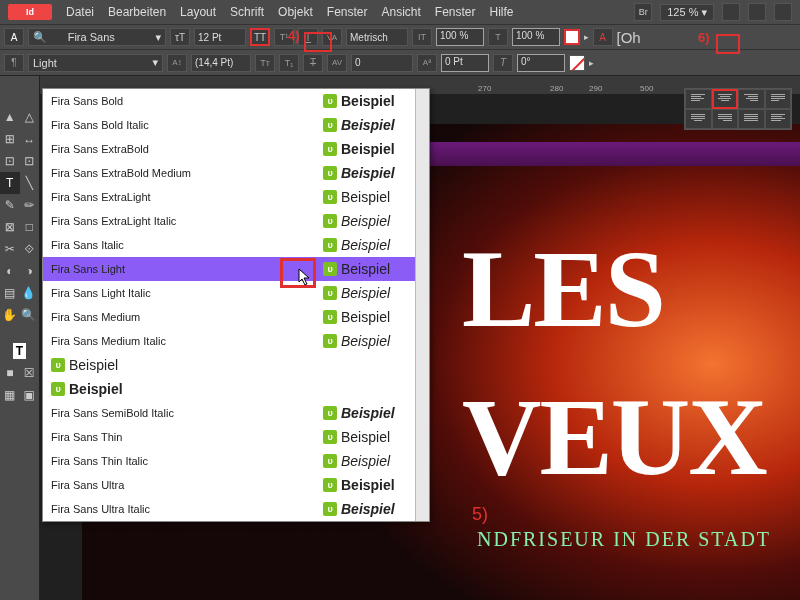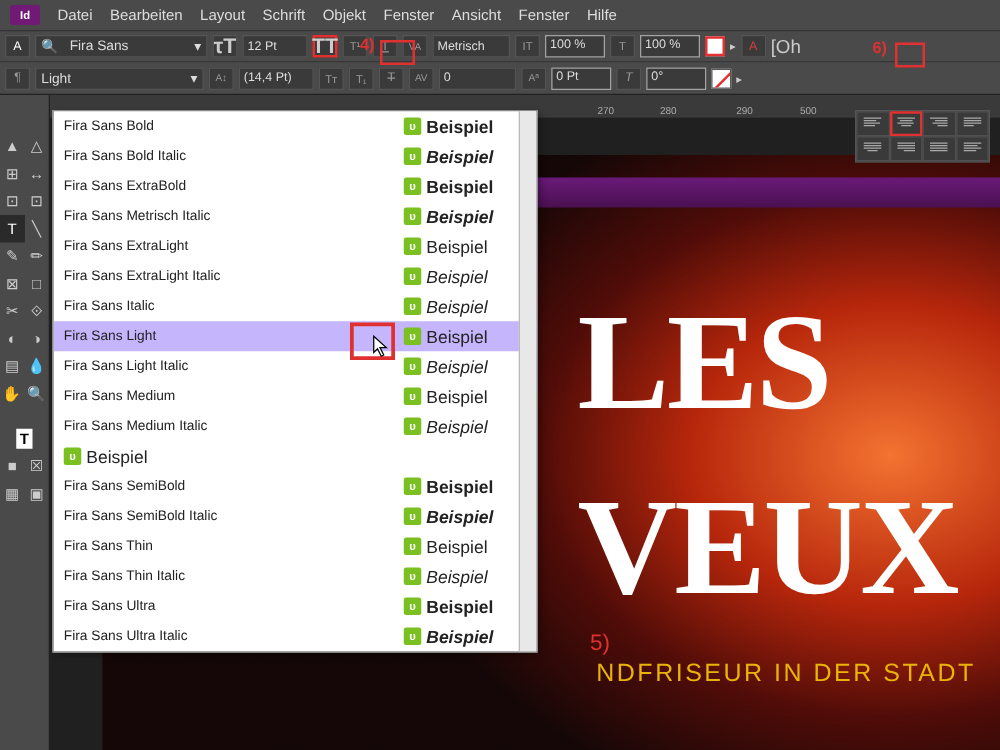--- a/index.html
+++ b/index.html
@@ -1,30 +1,30 @@
 <!DOCTYPE html>
 <html><head>
 <meta charset="utf-8">
 <style>
   * { box-sizing: border-box; margin: 0; padding: 0; font-family: Arial, sans-serif; }
   body { background: #4a4a4a; width: 800px; height: 600px; overflow: hidden; position: relative; }
   
   .menubar { background: #4a4a4a; height: 24px; display: flex; align-items: center; padding: 0 8px; color: #ddd; font-size: 12px; gap: 14px; }
-  .menubar .app-icon { width: 24px; height: 16px; background: #701a75; color: #fff; font-size: 9px; font-weight: bold; display: flex; align-items: center; justify-content: center; border-radius: 2px; }
+  .menubar .app-icon { width: 44px; height: 16px; background: #ef4444; color: #fff; font-size: 9px; font-weight: bold; display: flex; align-items: center; justify-content: center; border-radius: 2px; }
   .menubar-right { margin-left: auto; display: flex; align-items: center; gap: 8px; }
   .zoom-box { background: #3a3a3a; border: 1px solid #555; padding: 1px 6px; font-size: 11px; color: #ddd; }
   .sq { width: 18px; height: 18px; background: #3a3a3a; border: 1px solid #555; }
   
   .ctrlbar { background: #4a4a4a; height: 26px; display: flex; align-items: center; padding: 2px 4px; gap: 4px; border-top: 1px solid #333; border-bottom: 1px solid #333; }
   .ctrlbar2 { background: #4a4a4a; height: 26px; display: flex; align-items: center; padding: 2px 4px; gap: 4px; border-bottom: 1px solid #222; }
   .font-picker { background: #3a3a3a; border: 1px solid #555; width: 138px; height: 18px; color: #ddd; font-size: 11px; padding: 1px 4px; display: flex; align-items: center; }
   .font-picker.small { width: 135px; }
   .num-box { background: #3a3a3a; border: 1px solid #555; width: 52px; height: 18px; color: #ddd; font-size: 10px; padding: 1px 3px; display: flex; align-items: center; }
   .tool-btn { width: 20px; height: 18px; background: #3a3a3a; border: 1px solid #555; display: flex; align-items: center; justify-content: center; color: #999; font-size: 10px; }
-  .tt-icon { font-size: 17px; color: #ccc; font-weight: bold; }
+  .tt-icon { font-size: 10px; color: #ccc; font-weight: normal; }
   .red-box { border: 2px solid #e03030 !important; }
   .red-label { color: #e03030; font-weight: bold; font-size: 13px; position: absolute; }
   .pct-box { background: #3a3a3a; border: 1px solid #a3a3a3; width: 48px; height: 18px; color: #ddd; font-size: 10px; padding: 1px 3px; display: flex; align-items: flex-start; }
   .white-sq { width: 16px; height: 16px; background: #fff; border: 1px solid #555; }
   .slash-sq { width: 16px; height: 16px; background: #fff; border: 1px solid #555; position: relative; overflow: hidden; }
   .slash-sq::after { content: ''; position: absolute; width: 28px; height: 2px; background: #e03030; top: 7px; left: -5px; transform: rotate(-45deg); }
   
   .ruler { background: #3a3a3a; height: 18px; position: absolute; top: 76px; left: 40px; right: 0; color: #999; font-size: 8px; display: flex; align-items: flex-end; padding-bottom: 1px; }
   .ruler-tick { position: absolute; font-size: 8px; color: #aaa; }
   
@@ -36,26 +36,26 @@
   .canvas { position: absolute; left: 40px; top: 94px; right: 0; bottom: 0; background: #202020; overflow: hidden; }
   .page { position: absolute; left: 42px; top: 30px; width: 900px; height: 600px; background: #1a1a1a; }
   .hair { position: absolute; inset: 0; background:
     radial-gradient(ellipse 400px 300px at 70% 40%, rgba(255,120,50,0.95) 0%, rgba(200,40,10,0.9) 40%, rgba(90,10,5,0.85) 70%, rgba(20,5,5,0.9) 100%),
     repeating-radial-gradient(ellipse 600px 400px at 60% 30%, rgba(0,0,0,0) 0px, rgba(0,0,0,0.15) 3px, rgba(0,0,0,0) 6px);
   }
   .purple-bar { position: absolute; top: 18px; left: 0; right: 0; height: 24px; background: linear-gradient(#6a1a7a, #4a1050); }
   .big-title { position: absolute; left: 380px; top: 110px; font-size: 110px; font-family: Georgia, serif; color: #fff; font-weight: bold; line-height: 1.0; letter-spacing: -2px; }
   .big-title2 { position: absolute; left: 380px; top: 250px; font-size: 110px; font-family: Georgia, serif; color: #fff; font-weight: bold; letter-spacing: -2px; }
   .five { position: absolute; left: 390px; top: 380px; color: #e03030; font-size: 18px; }
-  .sub { position: absolute; left: 395px; top: 404px; color: #eab308; font-size: 20px; letter-spacing: 2px; font-family: Liberation Sans, sans-serif; }
+  .sub { position: absolute; left: 395px; top: 404px; color: #86efac; font-size: 20px; letter-spacing: 2px; font-family: Liberation Serif, serif; }
   
   .dropdown { position: absolute; left: 42px; top: 88px; width: 388px; background: #fff; border: 1px solid #888; box-shadow: 2px 2px 6px rgba(0,0,0,0.4); z-index: 50; }
   .dd-scroll { position: absolute; right: 0; top: 0; bottom: 0; width: 14px; background: #e8e8e8; border-left: 1px solid #bbb; }
   .dd-row { display: flex; align-items: center; height: 24px; padding: 0 8px; cursor: default; }
-  .dd-row.sel { background: #c4b5fd; }
+  .dd-row.sel { background: #8b5cf6; }
   .dd-name { flex: 1; font-size: 11px; color: #222; }
   .dd-badge { width: 14px; height: 14px; background: #7ac020; border-radius: 2px; margin-right: 4px; display: flex; align-items: center; justify-content: center; color: #fff; font-size: 9px; font-weight: bold; }
   .dd-sample { font-size: 14px; color: #222; width: 80px; }
   
   .align-panel { position: absolute; top: 88px; right: 8px; width: 108px; height: 42px; background: #3a3a3a; border: 1px solid #555; z-index: 40; display: grid; grid-template-columns: repeat(4, 1fr); grid-template-rows: repeat(2, 1fr); }
   .align-cell { border: 1px solid #505050; display: flex; align-items: center; justify-content: center; }
   .align-cell.hl { border: 2px solid #e03030; }
   .align-lines { width: 14px; height: 10px; display: flex; flex-direction: column; gap: 1px; }
   .align-lines span { height: 1px; background: #aaa; display: block; }
   
@@ -76,25 +76,32 @@
   <div class="app-icon">Id</div>
   <span>Datei</span>
   <span>Bearbeiten</span>
   <span>Layout</span>
   <span>Schrift</span>
   <span>Objekt</span>
   <span>Fenster</span>
   <span>Ansicht</span>
   <span>Fenster</span>
   <span>Hilfe</span>
+  <div class="menubar-right">
+    <div class="sq" style="font-size:9px;color:#ccc;display:flex;align-items:center;justify-content:center">Br</div>
+    <div class="zoom-box"><span>125 %</span> ▾</div>
+    <div class="sq"></div>
+    <div class="sq"></div>
+    <div class="sq"></div>
+  </div>
 </div>
 
 <div class="ctrlbar">
   <div class="tool-btn" style="color:#fff">A</div>
-  <div class="font-picker">🔍 <span style="margin-left:9px">Fira Sans</span><span style="margin-left:auto">▾</span></div>
+  <div class="font-picker">🔍 <span style="margin-left:21px">Fira Sans</span><span style="margin-left:auto">▾</span></div>
   <div class="tool-btn">
       <span class="tt-icon">τT</span>
     </div>
   <div class="num-box">
       <span>12 Pt</span>
     </div>
   <div class="tool-btn red-box">
       <span class="tt-icon">TT</span>
     </div>
   <div class="tool-btn">
@@ -145,21 +152,21 @@
       <span>0 Pt</span>
     </div>
   <div class="tool-btn" style="font-style:italic">T</div>
   <div class="pct-box">0°</div>
   <div class="slash-sq"></div>
   <span style="color:#ccc;font-size:9px">▸</span>
 </div>
 
 <div class="ruler">
   <span class="ruler-tick" style="left:438px">270</span>
-  <span class="ruler-tick" style="left:488px">280</span>
+  <span class="ruler-tick" style="left:510px">280</span>
   <span class="ruler-tick" style="left:549px">290</span>
   <span class="ruler-tick" style="left:600px">500</span>
 </div>
 
 <div class="toolpanel">
   <div class="tprow">
       <div class="tpr">▲</div>
       <div class="tpr">△</div>
     </div>
   <div class="tprow">
@@ -303,21 +310,21 @@
       <div class="dd-name">Fira Sans Bold Italic</div>
       <div class="dd-badge">υ</div>
       <div class="dd-sample" style="font-weight: bold; font-style: italic;">Beispiel</div>
     </div>
     <div class="dd-row">
       <div class="dd-name">Fira Sans ExtraBold</div>
       <div class="dd-badge">υ</div>
       <div class="dd-sample" style="font-weight: 900; font-style: normal;">Beispiel</div>
     </div>
     <div class="dd-row">
-      <div class="dd-name">Fira Sans Metrisch Italic</div>
+      <div class="dd-name">Fira Sans ExtraBold Medium</div>
       <div class="dd-badge">υ</div>
       <div class="dd-sample" style="font-weight: 900; font-style: italic;">Beispiel</div>
     </div>
     <div class="dd-row">
       <div class="dd-name">Fira Sans ExtraLight</div>
       <div class="dd-badge">υ</div>
       <div class="dd-sample" style="font-weight: 200; font-style: normal;">Beispiel</div>
     </div>
     <div class="dd-row">
       <div class="dd-name">Fira Sans ExtraLight Italic</div>
@@ -347,21 +354,20 @@
     <div class="dd-row">
       <div class="dd-name">Fira Sans Medium Italic</div>
       <div class="dd-badge">υ</div>
       <div class="dd-sample" style="font-weight: 500; font-style: italic;">Beispiel</div>
     </div>
     <div class="dd-row">
       <div class="dd-badge">υ</div>
       <div class="dd-sample" style="font-weight: normal; font-style: normal;">Beispiel</div>
     </div>
     <div class="dd-row">
-      <div class="dd-name">Fira Sans SemiBold</div>
       <div class="dd-badge">υ</div>
       <div class="dd-sample" style="font-weight: 600; font-style: normal;">Beispiel</div>
     </div>
     <div class="dd-row">
       <div class="dd-name">Fira Sans SemiBold Italic</div>
       <div class="dd-badge">υ</div>
       <div class="dd-sample" style="font-weight: 600; font-style: italic;">Beispiel</div>
     </div>
     <div class="dd-row">
       <div class="dd-name">Fira Sans Thin</div>

